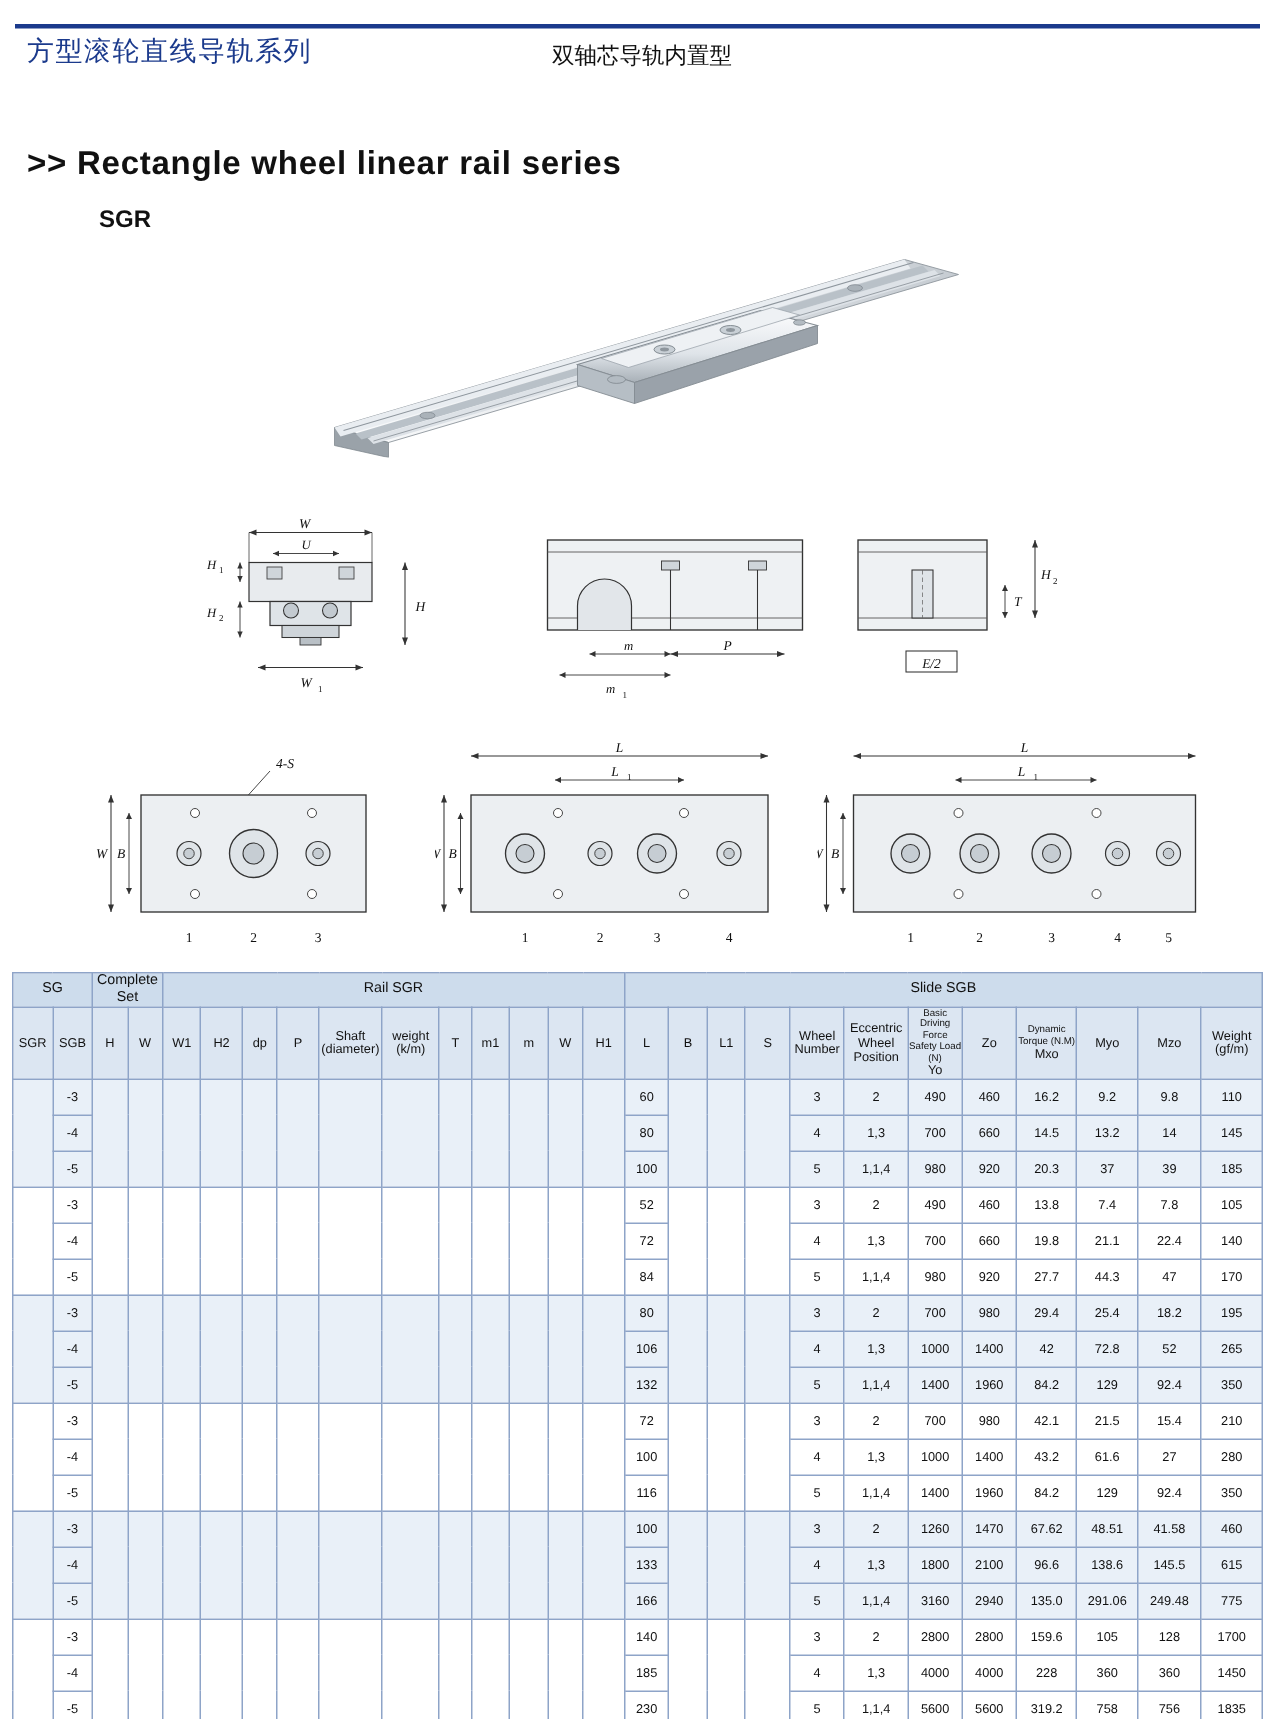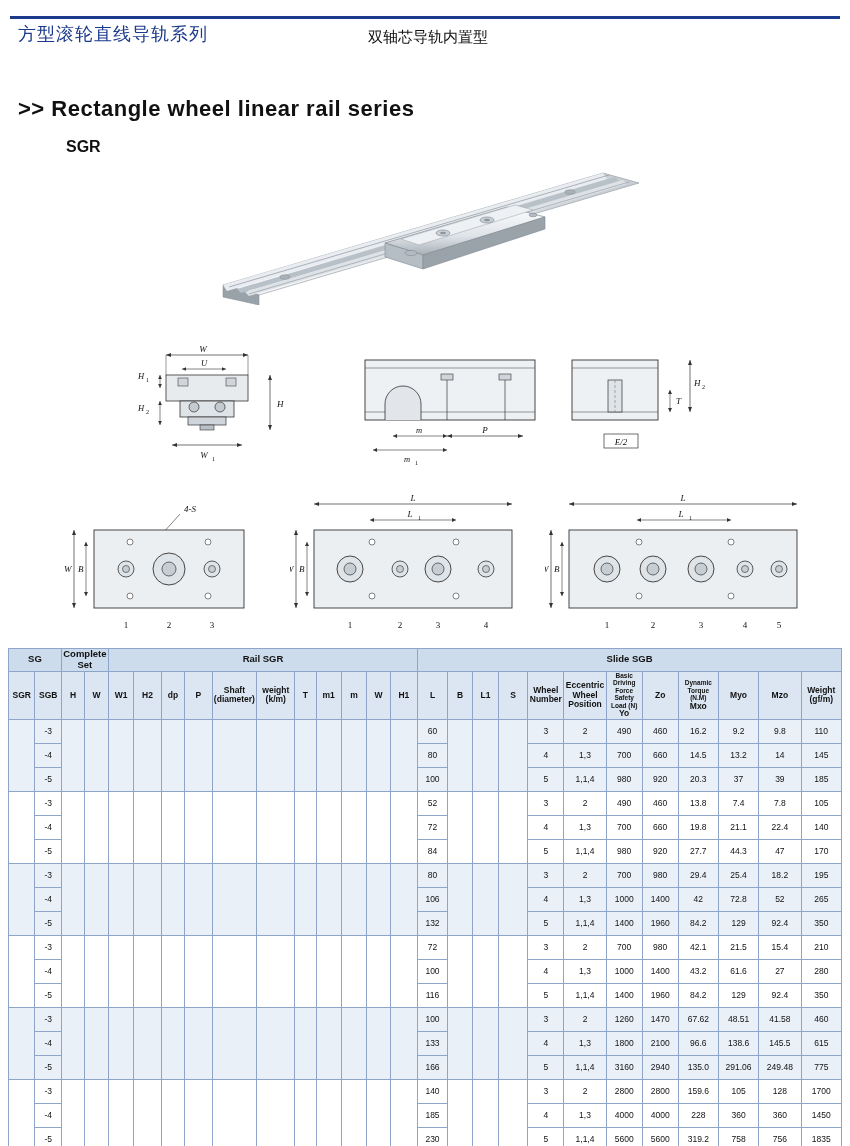--- a/index.html
+++ b/index.html
@@ -55,21 +55,21 @@
     font-family: "Liberation Sans", sans-serif;
   }
   table.spec th, table.spec td {
     border: 1px solid #8ea4c8;
     text-align: center;
     vertical-align: middle;
     padding: 0;
     line-height: 1.15;
     color: #111;
   }
-  table.spec th { background: #dce6f2; font-weight: bold; font-size: 8.5px; text-align: center; }
+  table.spec th { background: #dce6f2; font-weight: normal; font-size: 8.5px; text-align: center; }
   table.spec th.grp { background: #cddcec; font-size: 9.5px; }
   tr.h1 th { height: 22px; }
   tr.h2 th { height: 30px; }
   td.d { height: 24px; }
   tr.band td { background: #e9f0f8; }
   tr.plain td { background: #ffffff; }
   .tiny { font-size: 6.5px; display: block; }
 </style>
 </head>
 <body>

